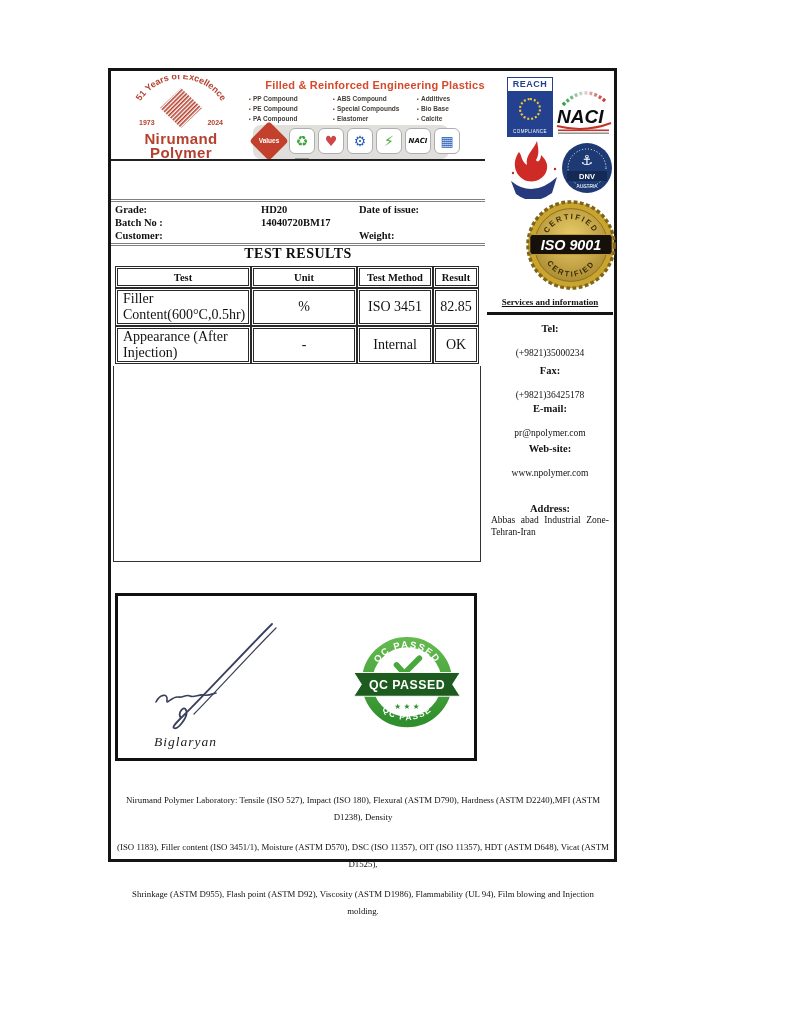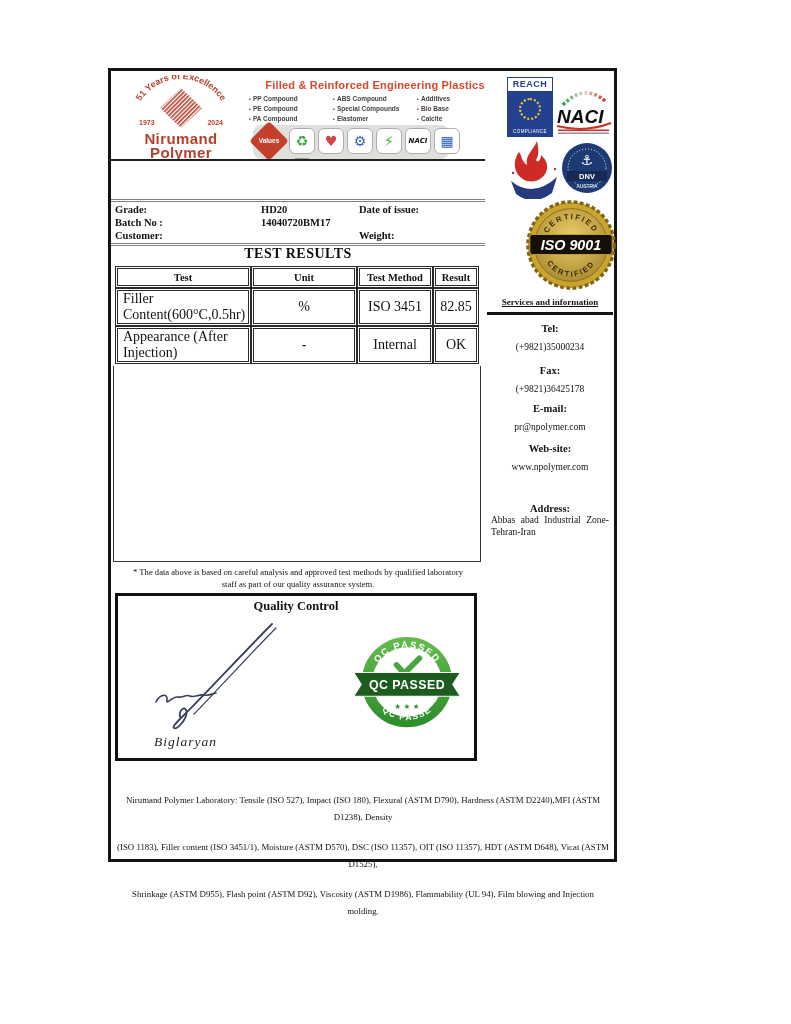--- a/index.html
+++ b/index.html
@@ -45,21 +45,21 @@
 
   .naci { left:444px; top:10px; width:58px; height:56px; }
   .flame { left:396px; top:68px; width:54px; height:60px; }
   .dnv { left:450px; top:70px; width:52px; height:56px; }
   .iso { left:414px; top:128px; width:92px; height:92px; }
 
   .services-h { left:374px; top:226px; width:130px; text-align:center; font-weight:700; font-size:9px;text-decoration:underline; }
   .side-rule { left:376px; top:241px; width:126px; border-top:3px solid #141414; }
   .contact { left:374px; width:130px; text-align:center; }
   .contact .cl { font-weight:700; font-size:10.5px; }
-  .contact .cv { font-size:9.5px; margin-top:8px; }
+  .contact .cv { font-size:9.5px; margin-top:14px; }
   .contact.addr .cv { width:118px; margin:1px auto 0; text-align:justify; line-height:11.5px; }
 
   
   .header-rule { left:0; top:88px; width:374px; border-top:2px solid #222; }
   .cert-box { left:6px; top:95px; width:360px; height:26px; border:2px solid #151515;
               outline:1px solid #151515; outline-offset:2px; text-align:center; line-height:24px;
               font-weight:700; font-size:16px; letter-spacing:1px; }
   .rule-a { left:0; top:128px; width:374px; border-top:3px double #808080; }
   .inf { font-weight:700; font-size:10.5px; white-space:nowrap; }
   .rule-b { left:0; top:172px; width:374px; border-top:3px double #808080; }
@@ -276,27 +276,22 @@
         <td class="t">Appearance (After Injection)</td>
         <td>-</td>
         <td>Internal</td>
         <td>OK</td>
       </tr>
     </tbody>
       </table>
 
     <div class="abs empty-box"></div>
 
-    <div class="abs footnote">
-      <div>* The data  above is based on careful analysis and approved test methods by qualified laboratory</div>
-      <div>staff as part of our quality assurance system.</div>
-    </div>
 
     <div class="abs qc-box">
-      <div class="qc-title">Quality Control</div>
 
       <svg class="sig" viewBox="0 0 150 112">
         <g fill="none" stroke="#3a3f5c" stroke-linecap="round">
           <path d="M132,6 C104,34 58,84 42,99 c-6,6 -10,10 -8,11 c4,2 15,-12 12,-18 c-2,-5 -9,3 -5,8" stroke-width="1.8"></path>
           <path d="M136,10 C110,36 72,78 54,96" stroke-width="1.2"></path>
           <path d="M16,84 c4,-8 12,-9 11,-2 c-1,6 5,-4 11,-3 c5,1 8,-3 12,-1 c4,2 9,-2 14,-1 c4,1 8,-1 12,-2" stroke-width="1.6"></path>
         </g>
       </svg>
       <div class="sig-name">Biglaryan</div>
 

